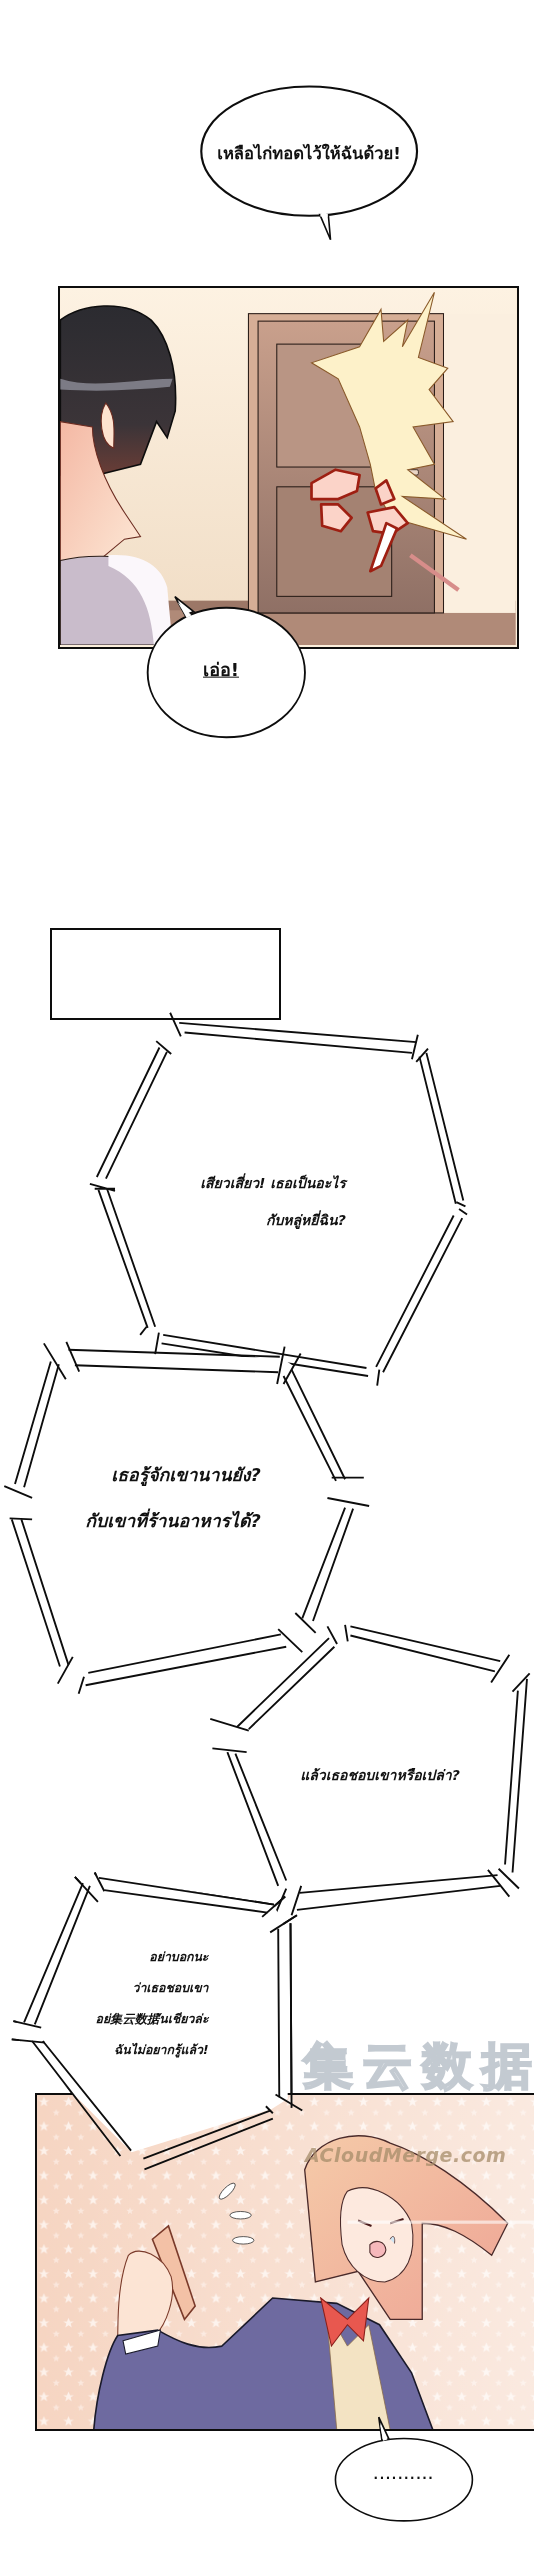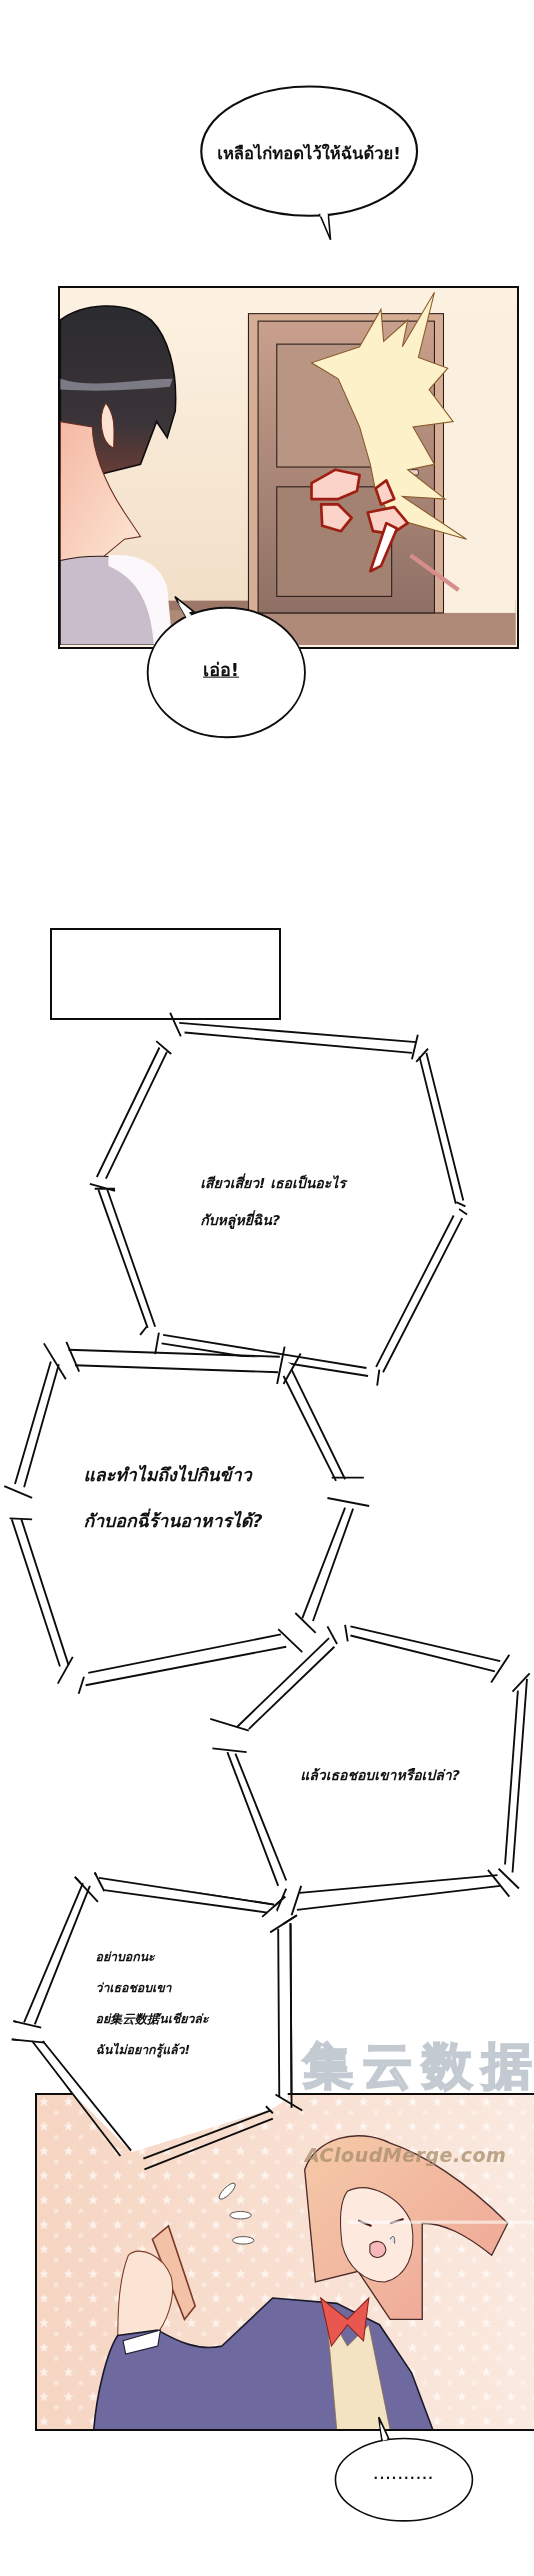--- a/index.html
+++ b/index.html
@@ -1,20 +1,20 @@
 <!DOCTYPE html>
 <html style="font-size:8.6px"><head>
 <meta charset="utf-8">
 <style>
   html, body { margin:0; padding:0; background:#ffffff; }
   body { width:535px; height:2576px; position:relative; overflow:hidden;
          font-family:"DejaVu Sans", "Liberation Sans", sans-serif; }
   .abs { position:absolute; }
   svg.layer { position:absolute; left:0; top:0; }
-  .bubble-text { position:absolute; color:#111; font-weight:bold; text-align:left;
+  .bubble-text { position:absolute; color:#111; font-weight:bold; text-align:right;
                  white-space:nowrap; transform:translate(-50%,-50%); line-height:1.15; }
   .line { display:block;font-style:italic; }
   .panel { position:absolute; border:2.7px solid #0d0d0d; box-sizing:border-box; overflow:hidden; }
   .watermark-cn { position:absolute; font-weight:bold; color:#eef1f4;
                   -webkit-text-stroke:2.1px #c3cad1; letter-spacing:9.6px; white-space:nowrap; }
   .watermark-en { position:absolute; font-weight:bold; font-style:italic; color:rgba(165,140,105,0.75);
                   white-space:nowrap; letter-spacing:0.5px; }
 </style>
 </head>
 <body>
@@ -139,22 +139,22 @@
              M515,3915 L565,3945 M497,3937 L510,3950 M25,3778 L77,3790 M22,3812 L84,3818"></path>
   </g>
 </svg>
 
 <div class="bubble-text" style="left:273px; top:1202px; font-size:14px; line-height:37px;">
   <span class="line">เสียวเสี่ยว! เธอเป็นอะไร</span>
   <span class="line">กับหลู่หยี่ฉิน?</span>
 </div>
 
 <div class="bubble-text" style="left:173px; top:1498px; font-size:17.7px; line-height:46px;">
-  <span class="line">และทำไมถึงไปกินข้าว</span>
-  <span class="line">กัาบอกฉี่ร้านอาหารได้?</span>
+  <span class="line">เธอรู้จักเขานานยัง?</span>
+  <span class="line">กับเขาที่ร้านอาหารได้?</span>
 </div>
 
 <div class="bubble-text" style="left:380px; top:1775px; font-size:14px;">
   <span class="line">แล้วเธอชอบเขาหรือเปล่า?</span>
 </div>
 
 <div class="watermark-cn" style="left:303px; top:2037px; font-size:50px; line-height:59px;">集云数据</div>
 
 <div class="panel" style="left:35px; top:2093px; width:506px; height:338px; border-right:none; background:#f6d8c6;">
   <svg width="506" height="335" viewBox="0 0 945 627">

